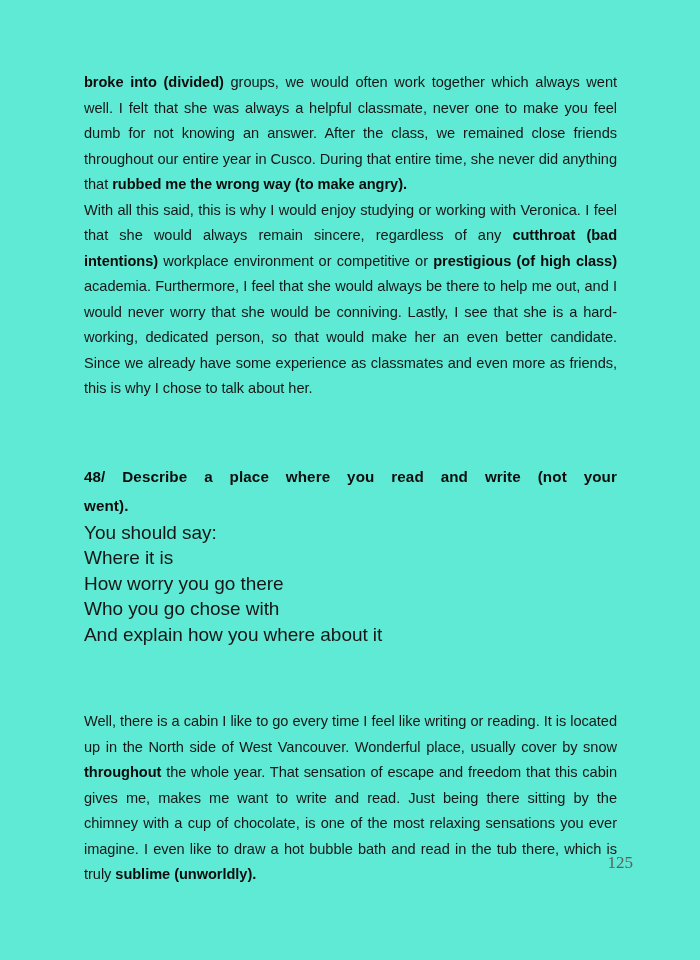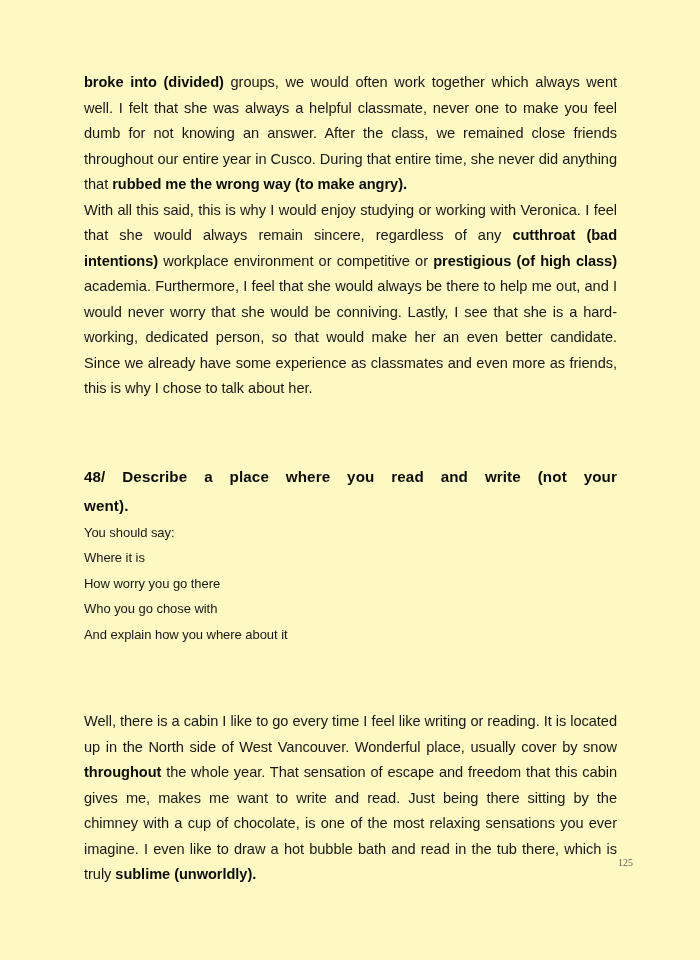--- a/index.html
+++ b/index.html
@@ -17,21 +17,21 @@
     color: #1a1a1a;
     -webkit-font-smoothing: antialiased;
   }
 
   .page {
     position: absolute;
     left: 0;
     top: 0;
     width: 700px;
     height: 960px;
-    background: #fef9c3;
+    background: #5eead4;
   }
 
   .content {
     position: absolute;
     left: 84px;
     top: 70px;
     width: 533px;
   }
 
   p.body-para {
@@ -79,39 +79,39 @@
     display: block;
     text-align: left;
   }
 
   ul.prompt-list {
     list-style: none;
     margin: 0;
     padding: 0;
   }
   ul.prompt-list li {
-    font-size: 13px;
+    font-size: 19px;
     line-height: 25.5px;
     text-align: left;
     color: #171717;
     letter-spacing: -0.05px;
   }
 
   .gap-before-final {
     height: 26px;
   }
 
   .page-number {
     position: absolute;
     left: 0;
     top: 855px;
     width: 633px;
     text-align: right;
     font-family: "Liberation Serif", serif;
-    font-size: 10px;
+    font-size: 17px;
     line-height: 16px;
     color: #5e5e5e;
   }
 </style>
 </head>
 <body>
 
 <div class="page">
 
   <div class="content">

